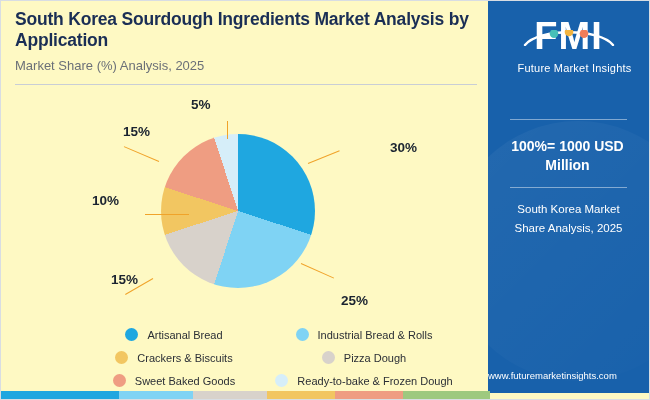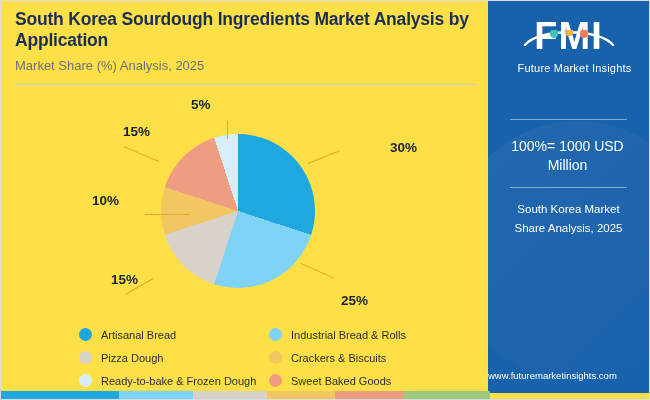--- a/index.html
+++ b/index.html
@@ -6,21 +6,21 @@
   body{
     width:650px;height:400px;overflow:hidden;
     font-family:"Liberation Sans", sans-serif;
     background:#ffffff;
     position:relative;
   }
   .page{
     position:absolute;inset:0;
     border:1px solid #d8dde3;
     box-sizing:border-box;
-    background:#fde047;
+    background:#fef9c3;
   }
   
   .left{
     position:absolute;left:0;top:0;width:489px;height:392px;
     box-sizing:border-box;
   }
   .title-block{
     position:absolute;left:14px;top:8px;width:460px;
   }
   .title{
@@ -46,21 +46,21 @@
     white-space:nowrap;
   }
   .leader{
     position:absolute;background:#f0a32a;height:1px;
   }
   
   .legend{
     position:absolute;left:78px;top:327px;width:380px;
     display:grid;grid-template-columns:190px 190px;row-gap:10px;
   }
-  .lg-item{display:flex;align-items:center;}
+  .lg-item{display:flex;align-items:center;justify-content:center;}
   .dot{
     width:13px;height:13px;border-radius:50%;margin-right:9px;flex:none;
   }
   .lg-label{font-size:11px;color:#2b2f36;}
   
   .right{
     position:absolute;right:0;top:0;width:161px;height:392px;
     background:#1861ab;
     overflow:hidden;
   }
@@ -80,21 +80,21 @@
     position:absolute;left:50%;top:-3px;transform:translateX(-50%);
   }
   .fmi-tag{
     margin-top:7px;font-size:11px;color:#ffffff;letter-spacing:.2px;margin-left:12px;
   }
   .divider{
     position:absolute;left:22px;width:117px;height:1px;background:rgba(255,255,255,.45);
   }
   .right-val{
     position:absolute;left:8px;right:10px;text-align:center;
-    font-size:14px;font-weight:normal;color:#ffffff;line-height:1.35;
+    font-size:14px;font-weight:bold;color:#ffffff;line-height:1.35;
   }
   .right-sub{
     position:absolute;left:14px;right:14px;text-align:center;
     font-size:11.5px;color:#ffffff;line-height:1.5;
   }
   .right-url{
     position:absolute;left:0;right:0;bottom:12px;
     font-size:9.5px;color:#ffffff;
   }
   
@@ -143,34 +143,34 @@
     <div class="legend">
       <div class="lg-item">
         <span class="dot" style="background:#1fa7e0"></span>
         <span class="lg-label">Artisanal Bread</span>
       </div>
       <div class="lg-item">
         <span class="dot" style="background:#7fd3f4"></span>
         <span class="lg-label">Industrial Bread &amp; Rolls</span>
       </div>
       <div class="lg-item">
+        <span class="dot" style="background:#f2c661"></span>
+        <span class="lg-label">Crackers &amp; Biscuits</span>
+      </div>
+      <div class="lg-item">
         <span class="dot" style="background:#d8d2cb"></span>
         <span class="lg-label">Pizza Dough</span>
       </div>
       <div class="lg-item">
-        <span class="dot" style="background:#f2c661"></span>
-        <span class="lg-label">Crackers &amp; Biscuits</span>
+        <span class="dot" style="background:#ef9d82"></span>
+        <span class="lg-label">Sweet Baked Goods</span>
       </div>
       <div class="lg-item">
         <span class="dot" style="background:#d6eef9"></span>
         <span class="lg-label">Ready-to-bake &amp; Frozen Dough</span>
-      </div>
-      <div class="lg-item">
-        <span class="dot" style="background:#ef9d82"></span>
-        <span class="lg-label">Sweet Baked Goods</span>
       </div>
     </div>
   </div>
 
   <div class="right">
 
     <div class="fmi-logo">
       <div class="fmi-word">
         <span class="fmi-arc">
           <svg width="96" height="16" viewBox="0 0 96 16" aria-hidden="true">

